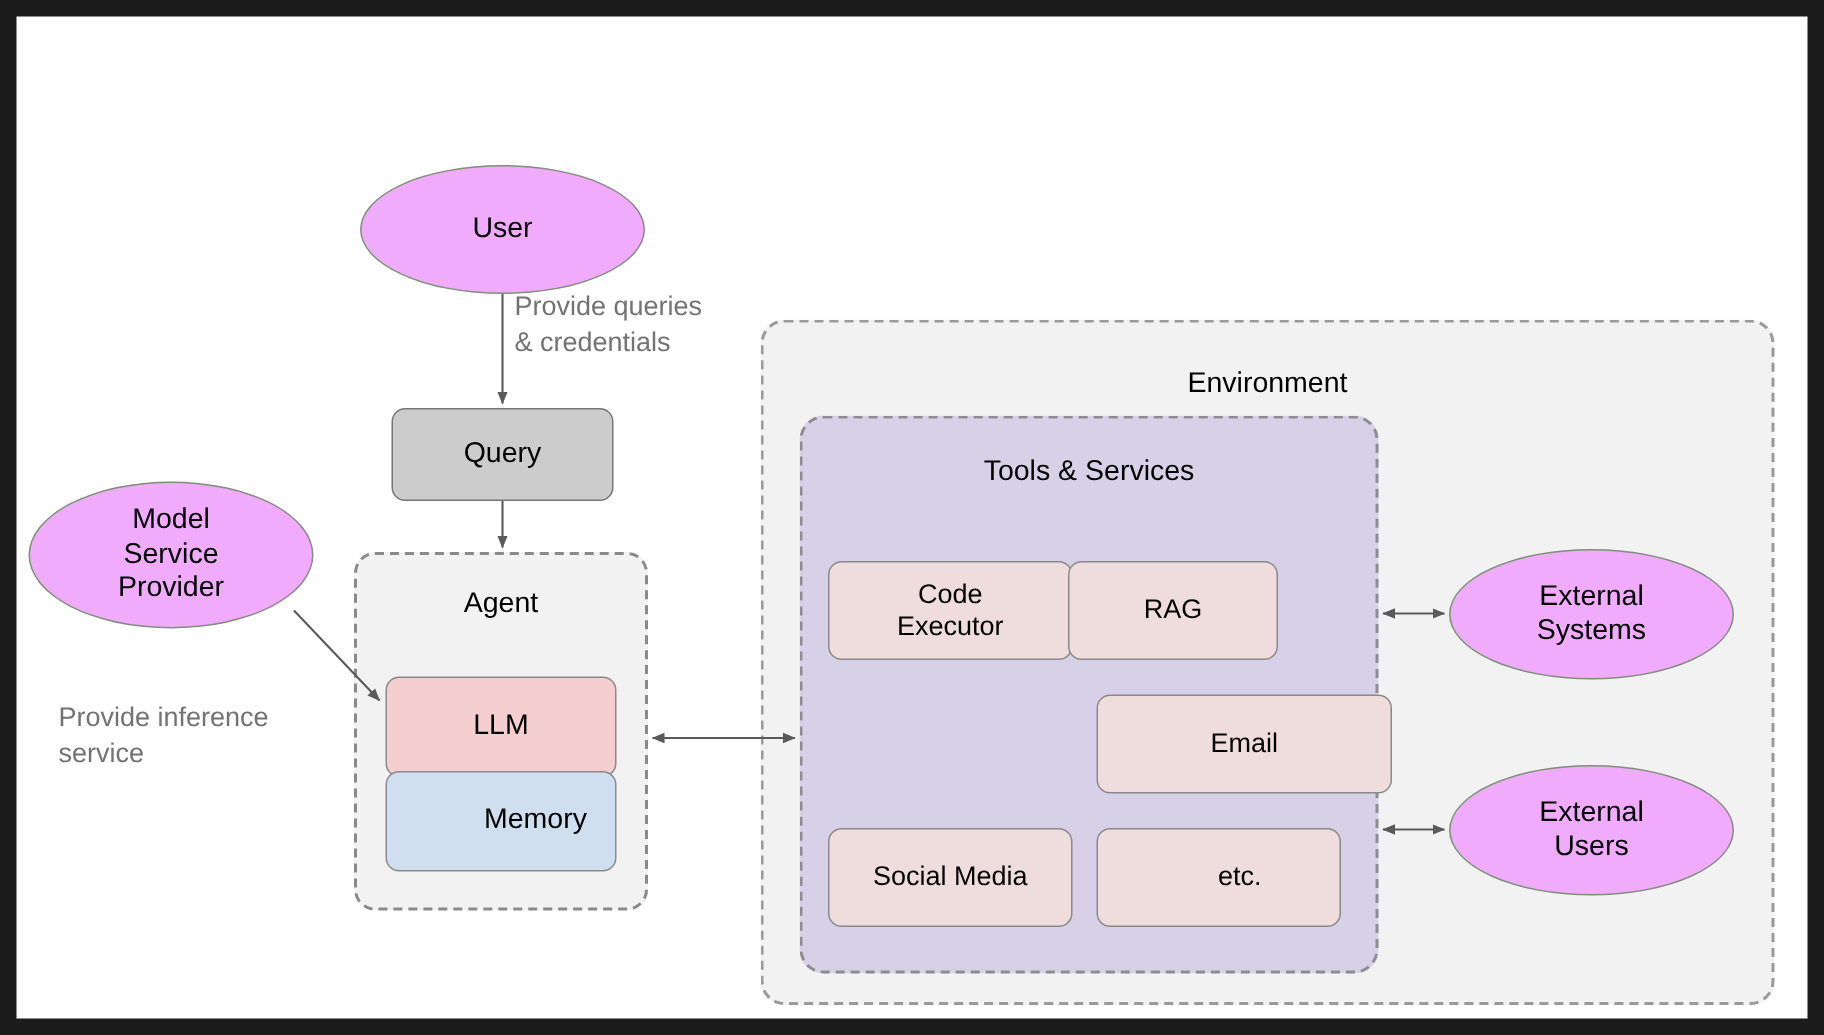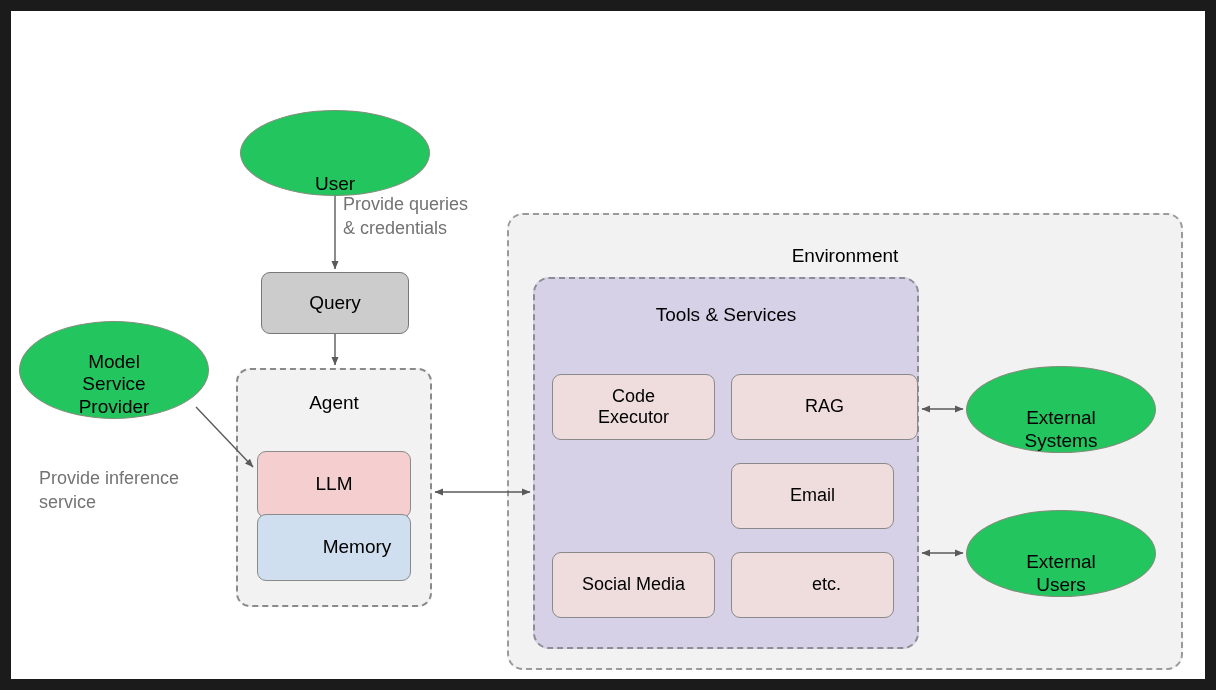--- a/index.html
+++ b/index.html
@@ -31,24 +31,23 @@
     display: flex;
     align-items: center;
     justify-content: center;
     text-align: center;
     color: #000000;
     line-height: 1.18;
   }
 
   .ellipse {
     border-radius: 50%;
-    background: #22c55e;
+    background: #f0abfc;
     border: 1px solid #7f8f7a;
     font-size: 19px;
-    align-items: flex-end;
   }
 
   .rbox {
     border-radius: 9px;
   }
 
   
   .panel-env {
     position: absolute;
     box-sizing: border-box;
@@ -132,24 +131,24 @@
   </div>
 
   <div class="panel-tools" style="left:522px; top:266px; width:386px; height:372px;">
     <div class="panel-title" style="top:25px;">Tools &amp; Services</div>
   </div>
 
   <div class="node tool-box" style="left:541px; top:363px; width:163px; height:66px;">
     <span style="white-space:pre-line;">Code
 Executor</span>
   </div>
-  <div class="node tool-box" style="left:720px; top:363px; width:187px; height:66px;">
+  <div class="node tool-box" style="left:701px; top:363px; width:140px; height:66px;">
     <span style="white-space:pre-line;">RAG</span>
   </div>
-  <div class="node tool-box" style="left:720px; top:452px; width:163px; height:66px;">
+  <div class="node tool-box" style="left:720px; top:452px; width:197px; height:66px;">
     <span style="white-space:pre-line;">Email</span>
   </div>
   <div class="node tool-box" style="left:541px; top:541px; width:163px; height:66px;">
     <span style="white-space:pre-line;">Social Media</span>
   </div>
   <div class="node tool-box" style="left:720px; top:541px; width:163px; height:66px;">
     <span style="white-space:pre-line;margin-left:28px;">etc.</span>
   </div>
 
   <div class="panel-agent" style="left:225px; top:357px; width:196px; height:239px;">

